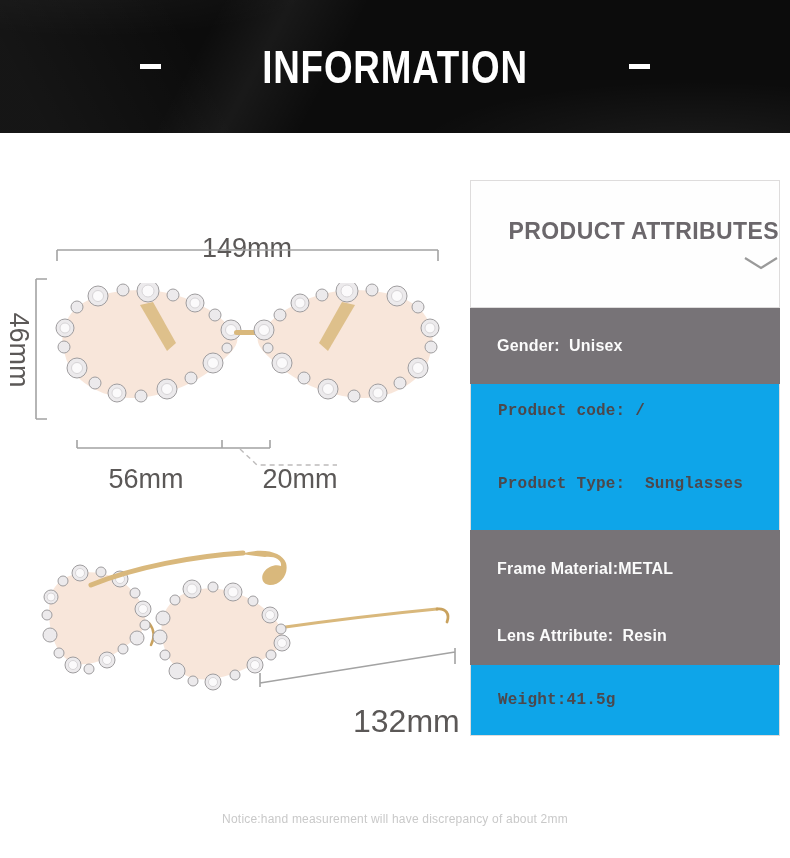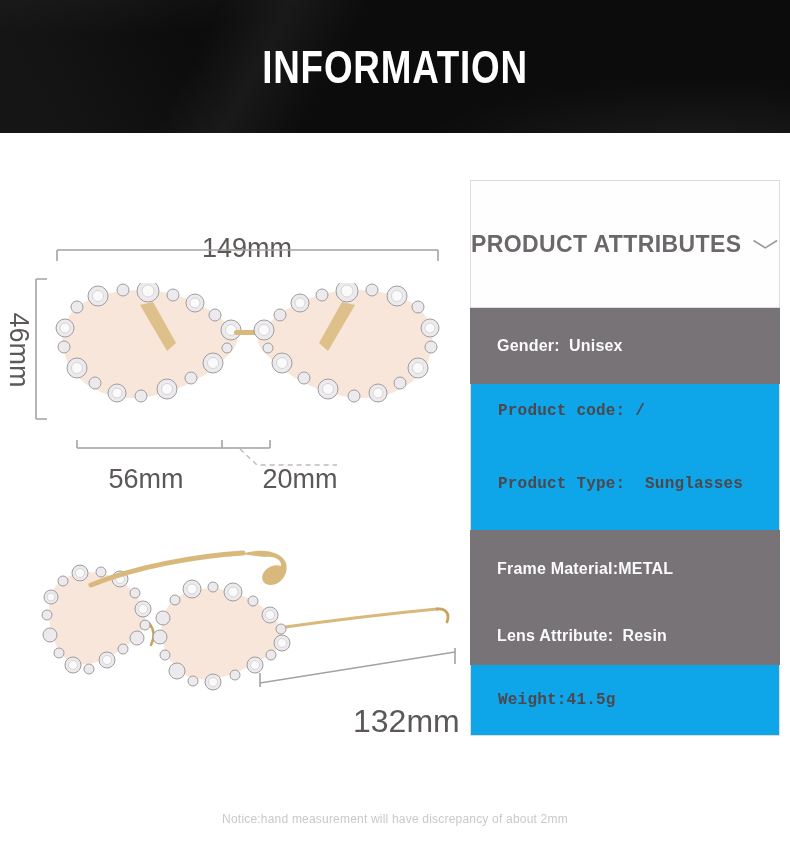--- a/index.html
+++ b/index.html
@@ -14,21 +14,21 @@
        font-family:"Liberation Sans","DejaVu Sans",sans-serif;}
 
   
   .banner{position:absolute;left:0;top:0;width:790px;height:133px;
     background:
       linear-gradient(118deg, transparent 26%, rgba(255,255,255,0.055) 34%, transparent 43%),
       linear-gradient(62deg, rgba(255,255,255,0.04) 6%, transparent 28%),
       radial-gradient(ellipse 60% 90% at 88% 115%, rgba(255,255,255,0.07), transparent 60%),
       radial-gradient(ellipse 50% 80% at 12% -20%, rgba(255,255,255,0.05), transparent 60%),
       var(--banner-bg,#0c0c0c);
-    display:flex;align-items:center;justify-content:center;gap:68px;flex-direction:column;}
+    display:flex;align-items:center;justify-content:center;gap:68px;}
   .banner-title{color:var(--banner-text,#fff);font-size:46px;font-weight:900;
     letter-spacing:1px;transform:scaleX(0.8);white-space:nowrap;
     font-family:"Liberation Sans","DejaVu Sans",sans-serif;}
   .banner-dash{width:21px;height:5px;background:var(--banner-text,#fff);}
 
   
   .mlabel{position:absolute;color:var(--measure-text,#5b5857);font-size:27px;
     text-align:center;white-space:nowrap;}
   .mlabel.small{font-size:32px;}
   .rot90{transform:rotate(90deg);}
@@ -41,21 +41,21 @@
   .lens{fill:var(--lens-tint,#f8e5d9);opacity:0.96;}
   .st{fill:#eceaec;stroke:#9f9d9f;stroke-width:1;}
   .sti{fill:#fbfafb;stroke:#cfcdcf;stroke-width:0.8;}
   .gold{fill:var(--gold,#d9b87c);}
   .goldln{stroke:var(--gold,#d9b87c);fill:none;stroke-linecap:round;}
   .goldln2{stroke:var(--gold-dark,#c9a25e);fill:none;stroke-linecap:round;}
 
   
   .panel{position:absolute;left:470px;top:180px;width:310px;}
   .panel-header{height:128px;background:#fefefe;border:1px solid var(--border,#dedcdc);
-    display:flex;flex-direction:row;align-items:center;justify-content:center;
+    display:flex;flex-direction:column;align-items:flex-end;justify-content:center;
     padding-top:1px;gap:11px;}
   .panel-title{color:var(--panel-title,#6b676b);font-size:23px;font-weight:bold;
     letter-spacing:0.4px;white-space:nowrap;}
   .chevron{stroke:#9a9a9a;stroke-width:2.2;fill:none;}
   .row{display:flex;align-items:center;padding-left:27px;}
   .row .rowtext{font-size:16px;font-weight:600;white-space:pre;letter-spacing:0.2px;}
   .row.gray{background:var(--row-gray,#777377);}
   .row.gray .rowtext{color:var(--row-text-light,#fbfbfb);}
   .row.white{background:#0ea5e9;border-left:1px solid var(--border,#dedcdc);
     border-right:1px solid var(--border,#dedcdc);font-family:Liberation Mono, monospace;}

